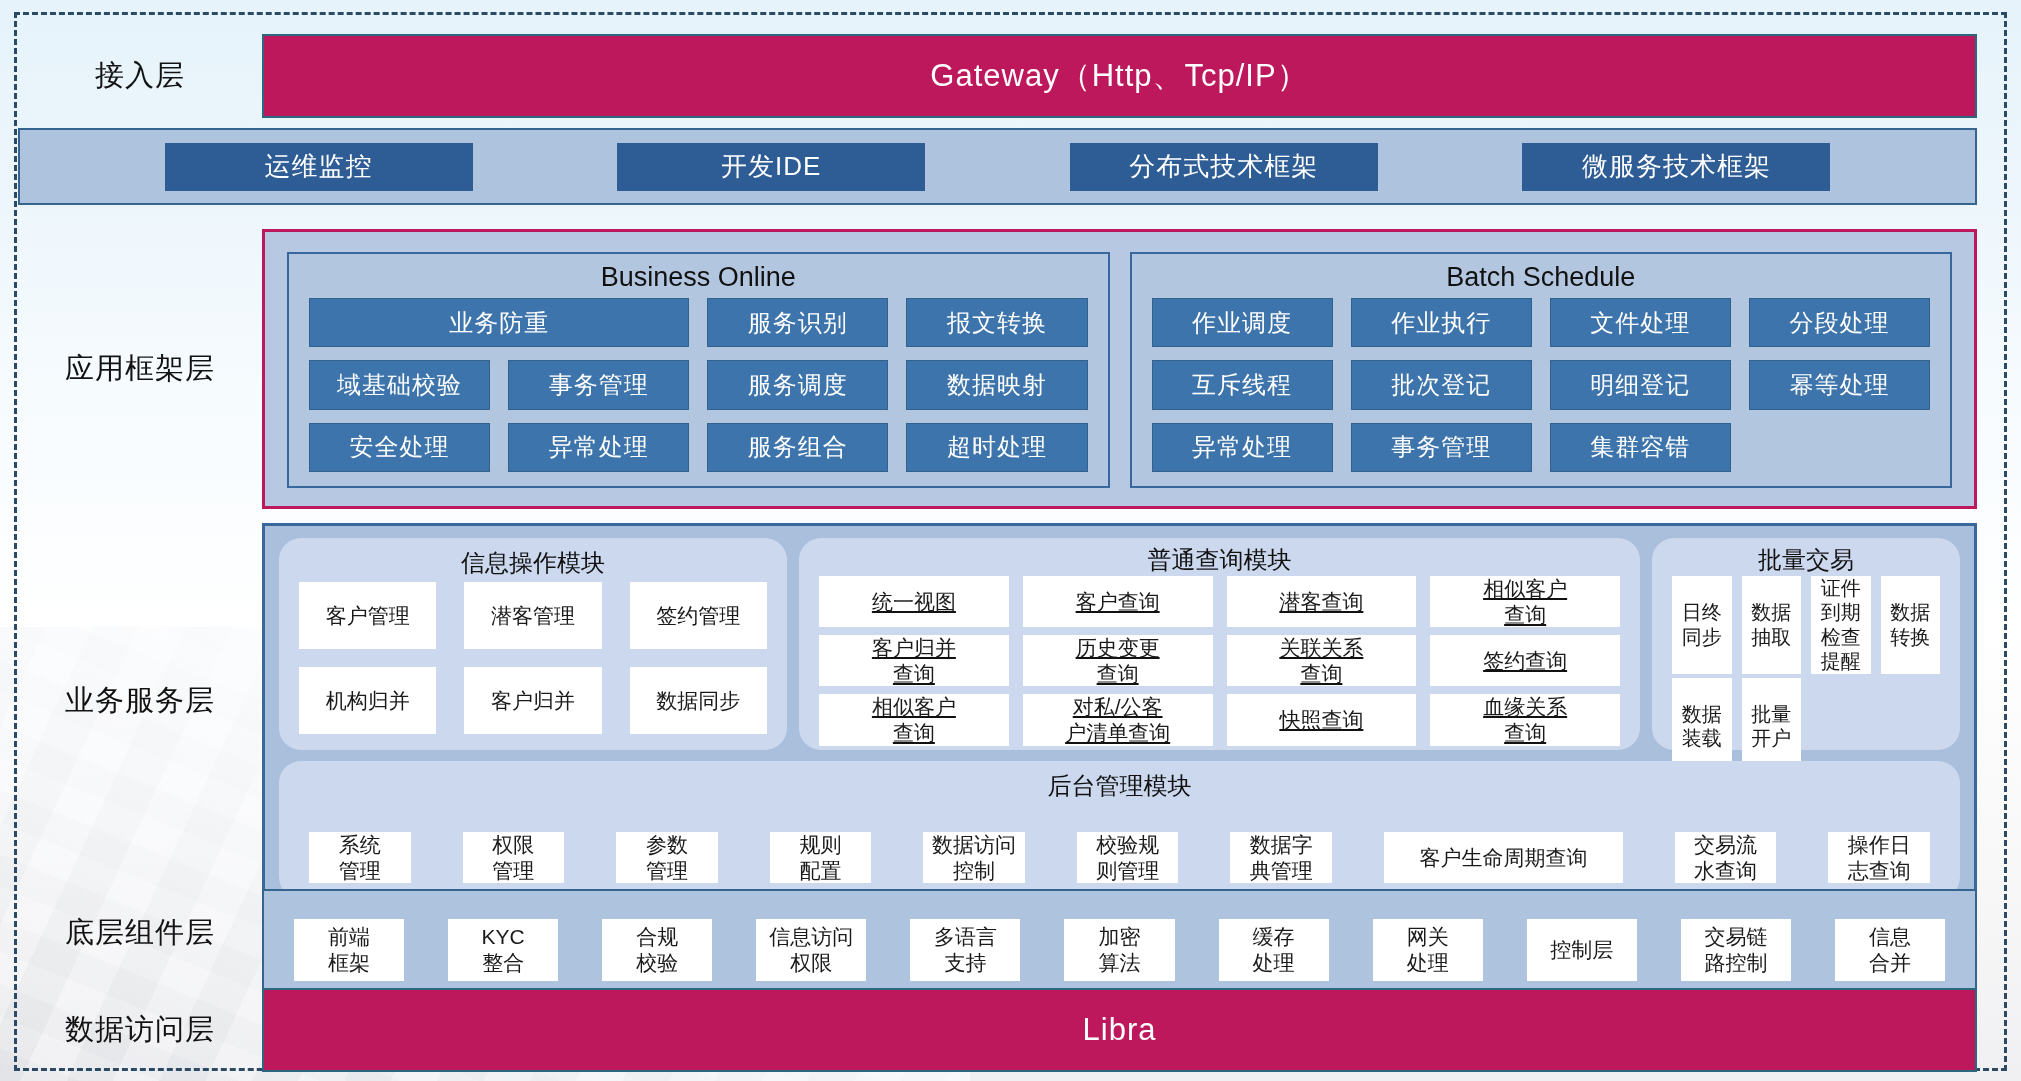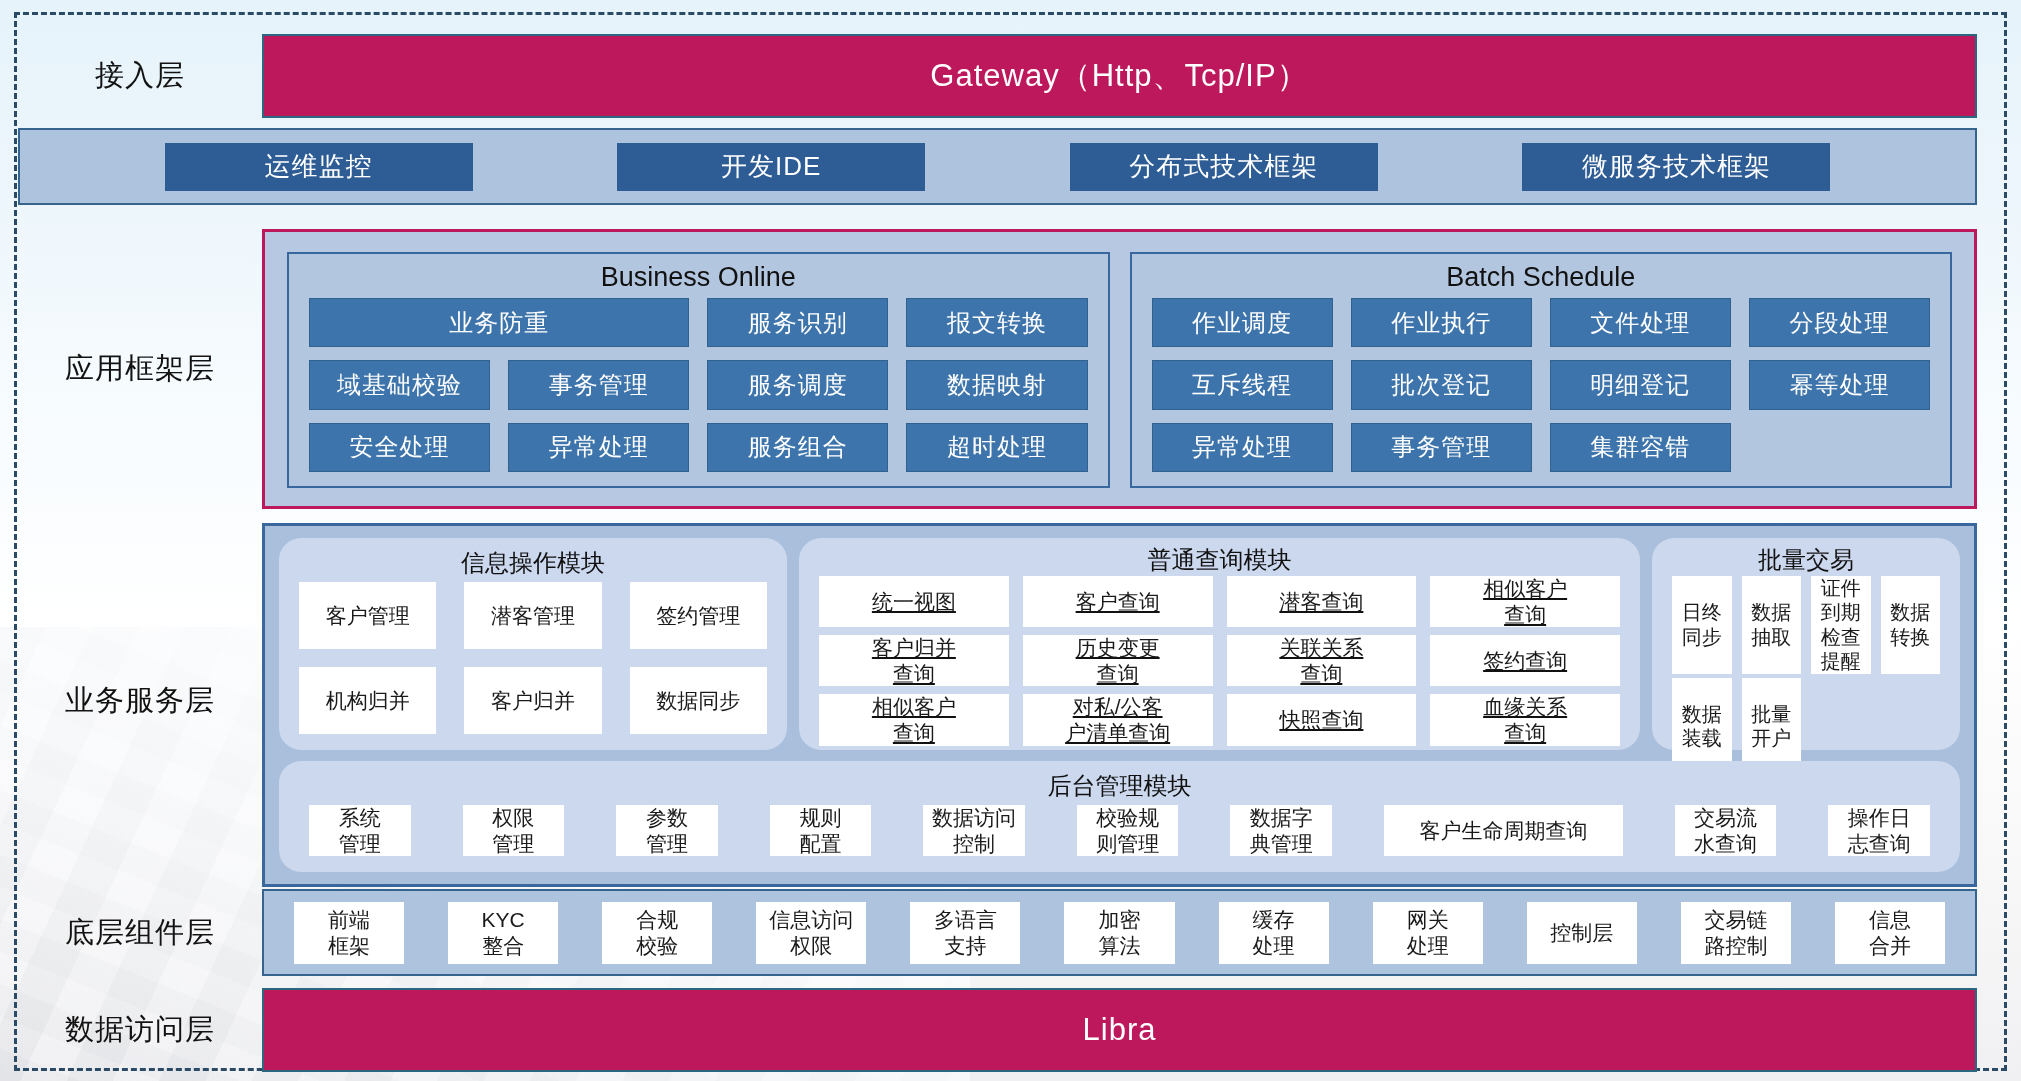--- a/index.html
+++ b/index.html
@@ -100,28 +100,28 @@
   .grid-3{grid-template-columns:repeat(3,1fr);gap:18px 28px;}
   .grid-6{grid-template-columns:repeat(4,1fr);gap:8px 14px;text-decoration:underline;}
   .grid-b3{grid-template-columns:repeat(4,1fr);gap:4px 10px;}
   .wbox{
     display:flex;align-items:center;justify-content:center;text-align:center;
     background:#ffffff;color:#1a1a1a;font-size:21px;line-height:1.22;
     white-space:pre-line;
   }
   .grid-b3 .wbox{font-size:20px;}
   .mod-admin{flex:1;}
-  .admin-row{flex:1;display:flex;gap:52px;padding:0 10px;}
+  .admin-row{flex:1;display:flex;gap:52px;padding:0 10px;margin-top:27px;}
   .admin-row .wbox{flex:1;}
   .admin-row .wbox.wide{flex:2.35;}
 
   
   .comp-panel{
     flex:1;background:#aec3de;border:2px solid #35648f;
-    display:flex;align-items:center;padding:10px 30px;
+    display:flex;align-items:center;padding:28px 30px;
   }
   .comp-row{flex:1;display:flex;gap:44px;height:62px;}
   .comp-row .wbox{flex:1;}
 </style>
 </head>
 <body>
 
 <div class="bg-texture"></div>
 <div class="frame"></div>
 

